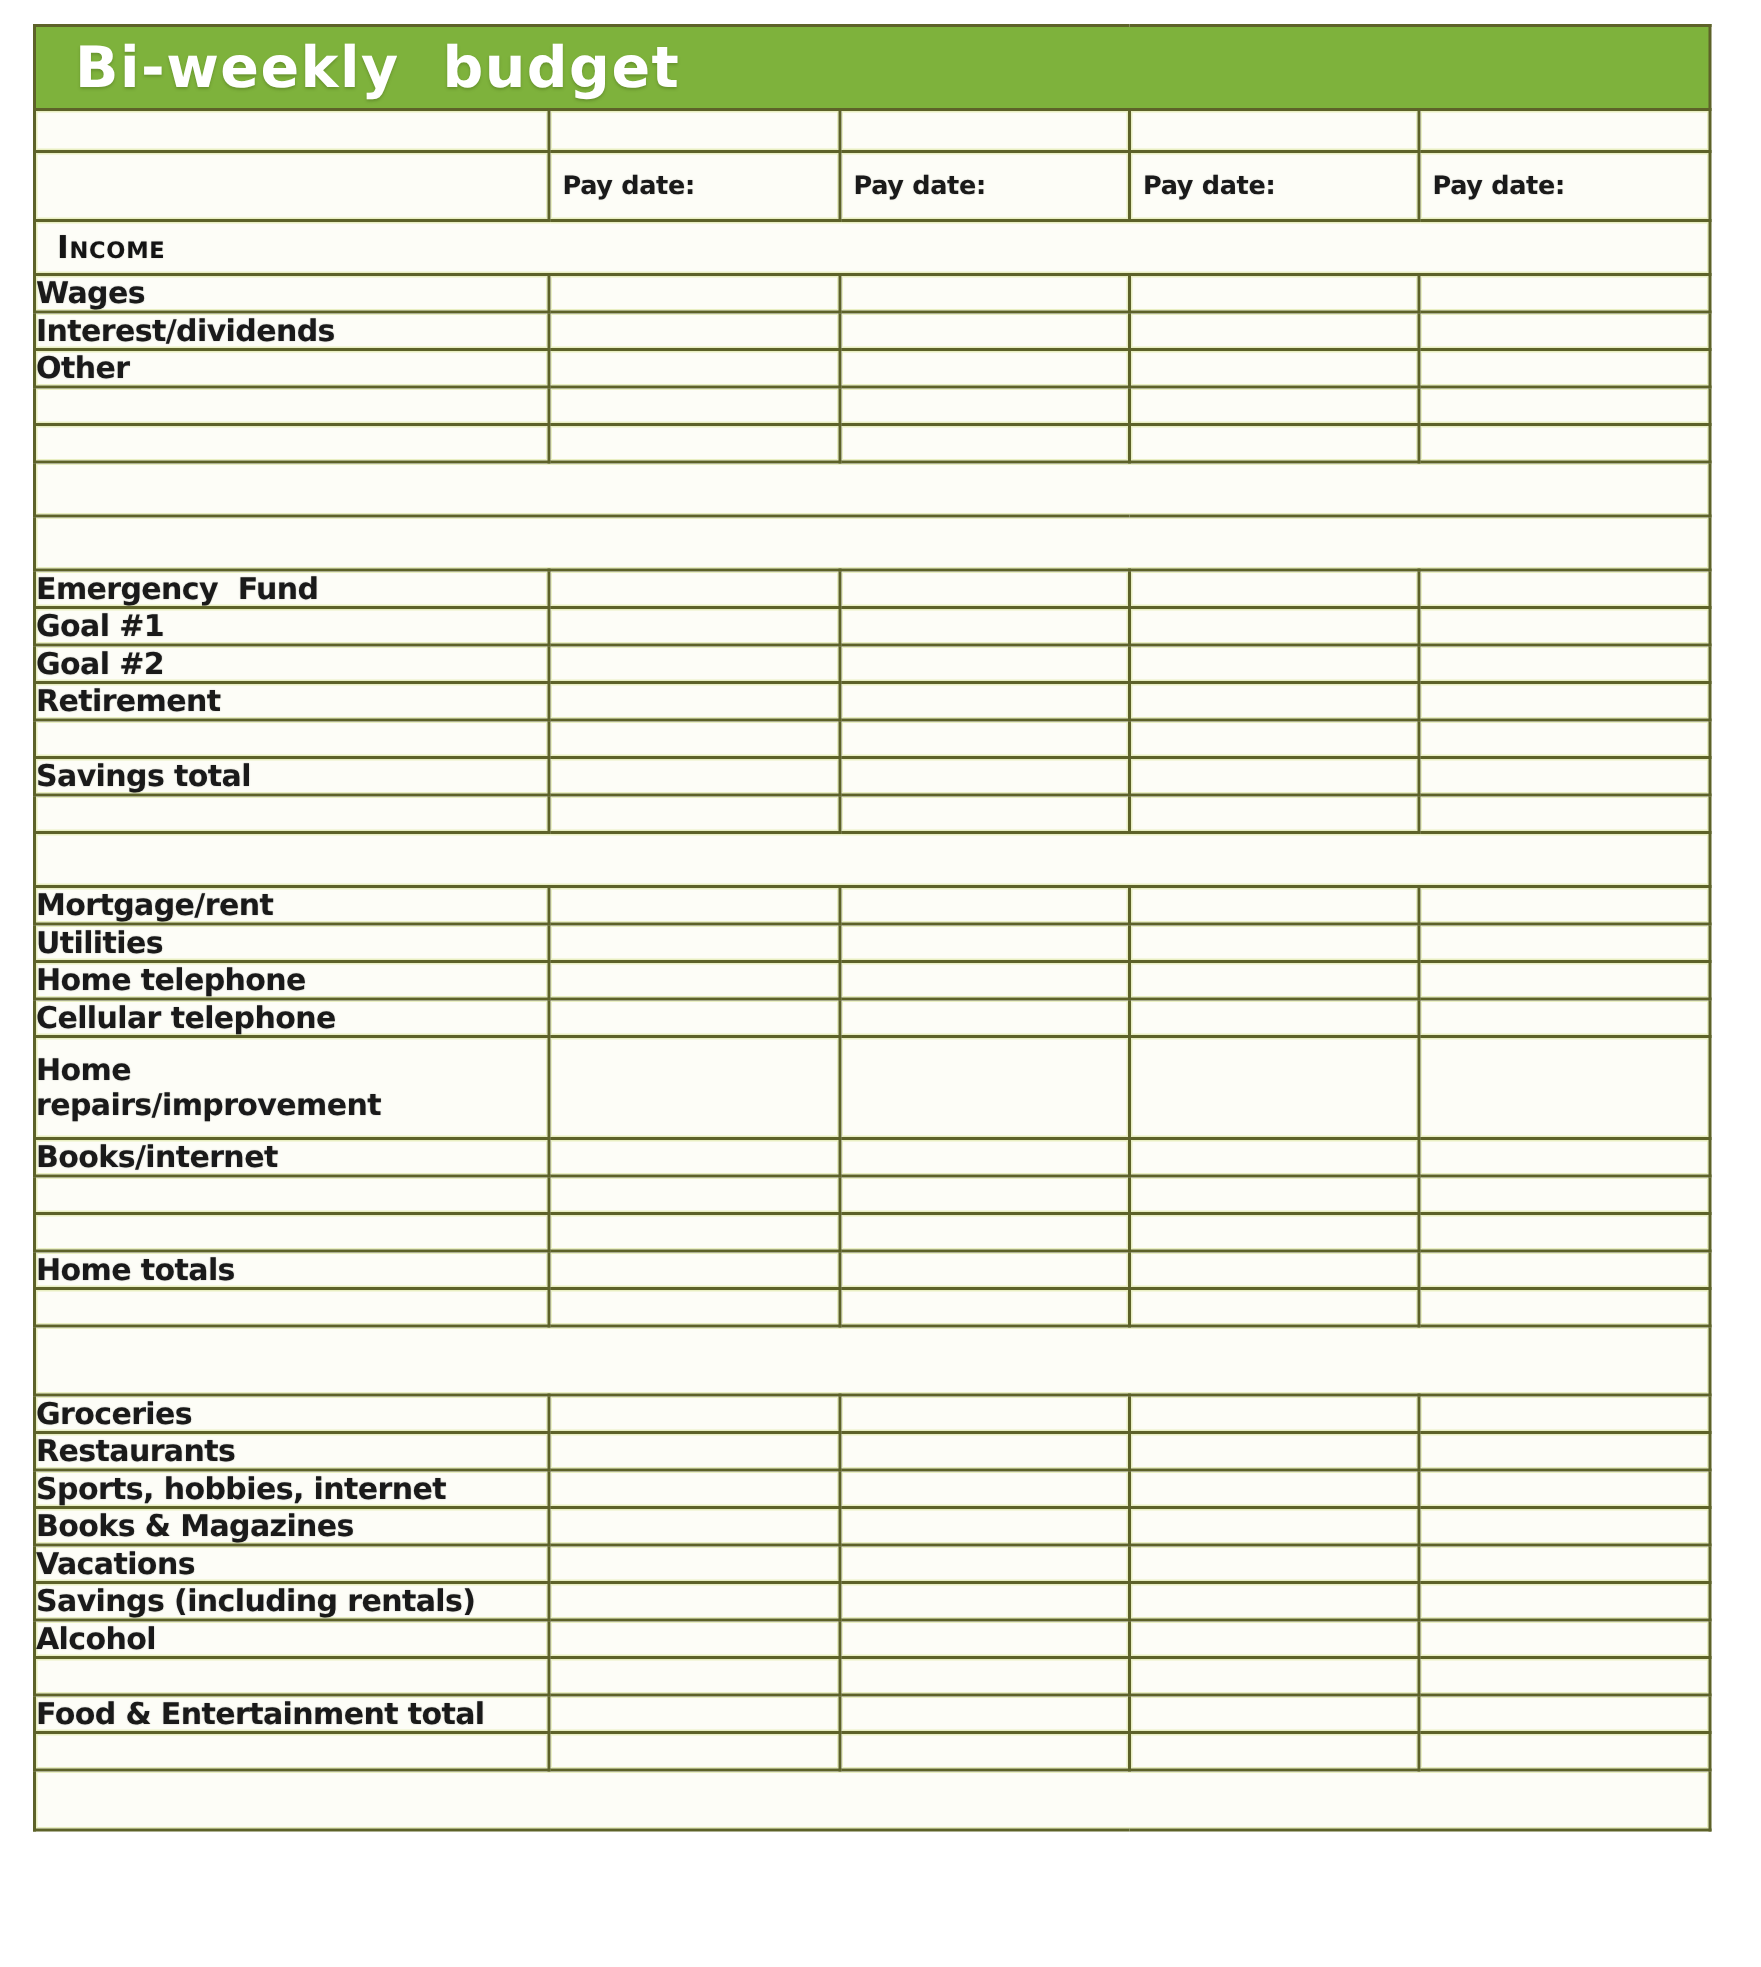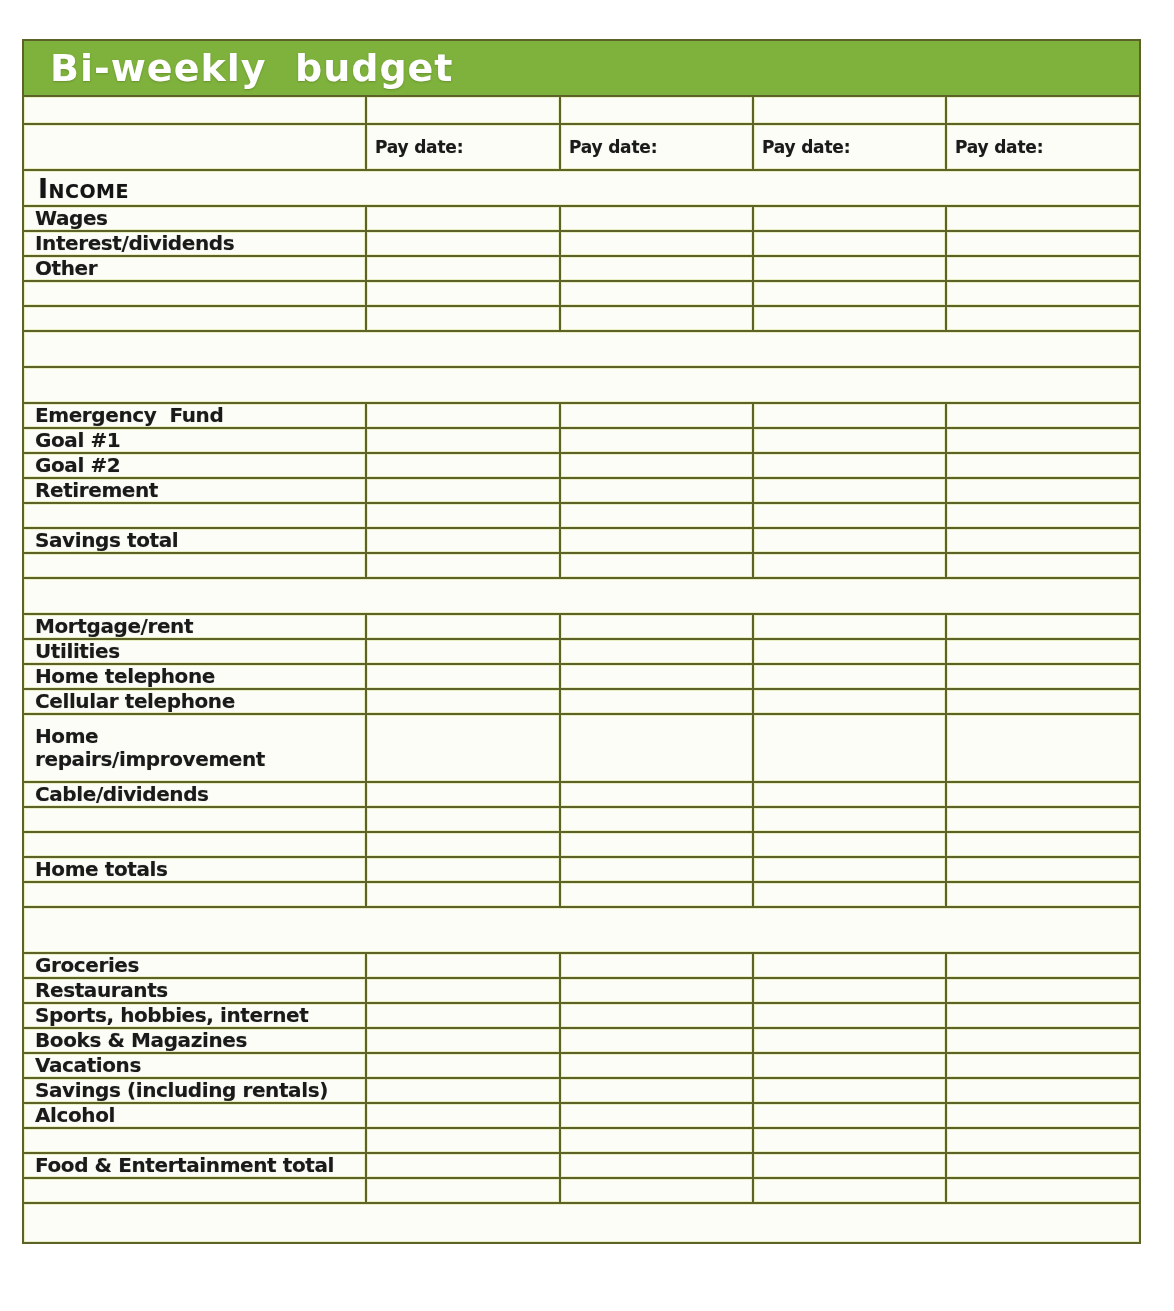--- a/index.html
+++ b/index.html
@@ -10,21 +10,21 @@
     --ink:#1a1a1a;
   }
   *{margin:0;padding:0;box-sizing:border-box;}
   html,body{width:1174px;height:1311px;overflow:hidden;background:#ffffff;}
   body{font-family:"DejaVu Sans","Liberation Sans",sans-serif;}
   .sheet{position:relative;width:1174px;height:1311px;background:#ffffff;}
   table.budget{
     border-collapse:collapse;
     table-layout:fixed;
     width:1117px;
-    margin:39px 0 0 22px;
+    margin:16px 0 0 22px;
     border-radius:12px;
   }
   td{
     border:2px solid var(--border);
     background:var(--cellbg);
     box-shadow:inset 0 1px 0 var(--halo), inset 0 -1px 0 var(--halo),
                inset 1px 0 0 var(--halo), inset -1px 0 0 var(--halo);
     vertical-align:middle;
     overflow:hidden;
   }
@@ -57,31 +57,30 @@
     font-weight:bold;
     font-size:17px;
     color:var(--ink);
     padding-left:8px;
     letter-spacing:-0.2px;
     text-shadow:0 0 1px rgba(0,0,0,0.25);
   }
   .section-cell{
     font-variant:small-caps;
     font-weight:bold;
-    font-size:27px;
+    font-size:21px;
     color:#141414;
     padding-left:14px;
     letter-spacing:0.5px;
     text-shadow:0 0 1px rgba(0,0,0,0.25);
   }
   .label-cell{
     font-weight:bold;
     font-size:20px;
     color:var(--ink);
-    padding-left:11px;
     letter-spacing:-0.4px;
     white-space:pre-wrap;
     line-height:1.15;
     text-shadow:0 0 1px rgba(0,0,0,0.3);
   }
 </style>
 </head>
 <body>
 
 <div class="sheet">
@@ -240,21 +239,21 @@
         </tr>
         <tr class="row-item2">
           <td class="label-cell">Home
 repairs/improvement</td>
           <td></td>
           <td></td>
           <td></td>
           <td></td>
         </tr>
         <tr class="row-item">
-          <td class="label-cell">Cable/dividends</td>
+          <td class="label-cell">Books/internet</td>
           <td></td>
           <td></td>
           <td></td>
           <td></td>
         </tr>
         <tr class="row-item">
           <td class="label-cell"></td>
           <td></td>
           <td></td>
           <td></td>

